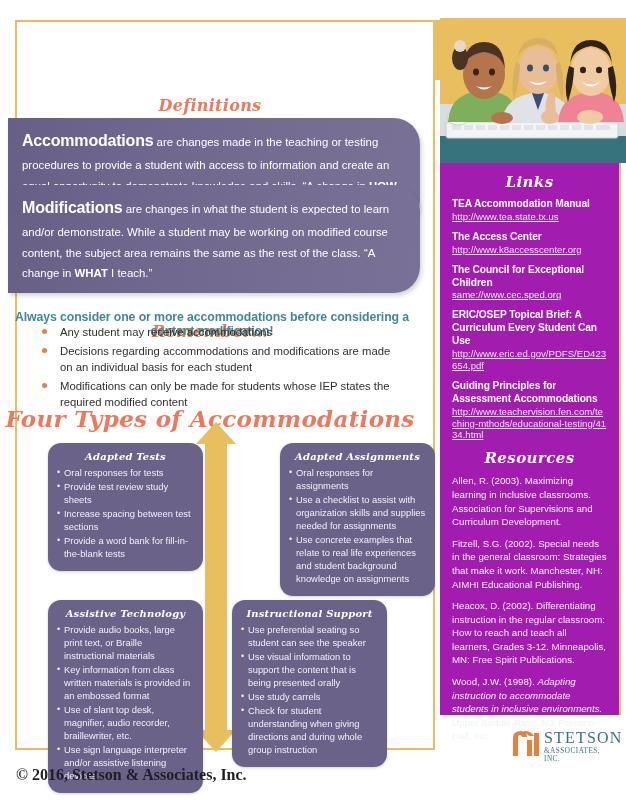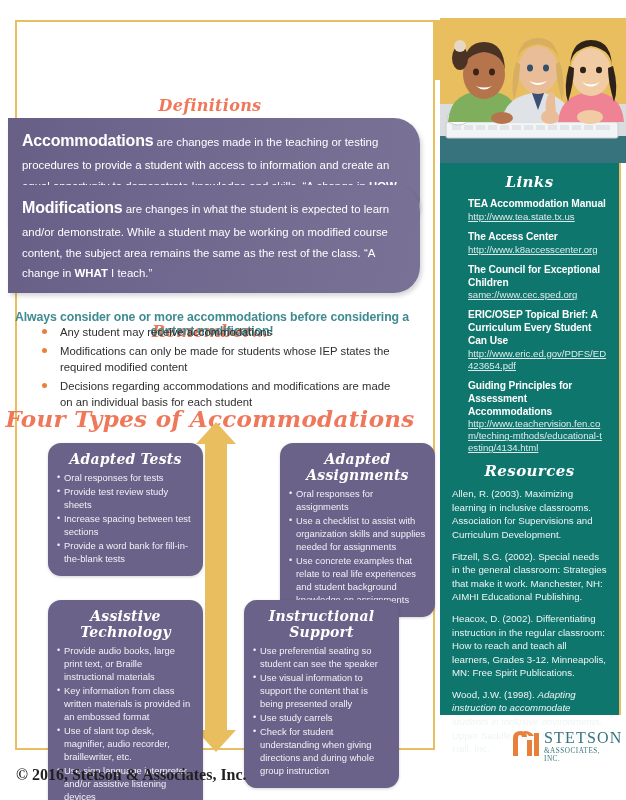--- a/index.html
+++ b/index.html
@@ -114,48 +114,48 @@
 
   
   .box{
     position:absolute;width:155px;
     background:#6a6289;border-radius:13px;
     color:#ffffff;box-sizing:border-box;padding:8px 9px 9px 9px;
     box-shadow:0 1px 3px rgba(0,0,0,0.18);
   }
   .box-title{
     text-align:center;font-family:"DejaVu Serif",serif;font-style:italic;
-    font-weight:bold;font-size:14px;color:#ffffff;margin-bottom:5px;
+    font-weight:bold;font-size:10px;color:#ffffff;margin-bottom:5px;
     letter-spacing:0.2px;
   }
   .box ul{margin:0;padding:0;list-style:none;}
   .box li{
     position:relative;padding-left:7px;
     font-size:9.4px;line-height:1.38;margin-bottom:1px;color:#f2f1f6;
   }
   .box li:before{
     content:"\2022";position:absolute;left:0;top:-1px;font-size:9px;color:#f2f1f6;
   }
   #box-tests{left:48px;top:443px;}
   #box-assign{left:236px;top:443px;margin-left:44px;}
   #box-assist{left:48px;top:600px;}
-  #box-instr{left:244px;top:600px;}
+  #box-instr{left:232px;top:600px;}
 
   
   .sidebar{
     position:absolute;left:440px;top:163px;width:181px;height:552px;
-    background:#0f766e;box-sizing:border-box;padding:6px 12px 8px 12px;
+    background:#a21caf;box-sizing:border-box;padding:6px 12px 8px 12px;
     border-right:2px solid #e9be5e;
   }
   .side-h{
     text-align:center;color:#ffffff;
     font-family:"DejaVu Serif",serif;font-style:italic;font-weight:bold;
     font-size:15px;margin:4px 0 7px 0;letter-spacing:0.4px;
   }
-  .link-item{margin-bottom:8px;margin-left:16px;}
+  .link-item{margin-bottom:8px;}
   .link-name{
     color:#ffffff;font-size:10.2px;line-height:1.26;font-weight:bold;
     font-family:"Liberation Sans Narrow","Liberation Sans",sans-serif;
     letter-spacing:-0.1px;
   }
   .link-url{
     color:#dfe9ea;font-size:9.6px;line-height:1.25;text-decoration:underline;
     word-break:break-all;display:block;
   }
   .res-item{
@@ -261,22 +261,22 @@
 
   <div class="ribbon-tail" id="tail2"></div>
   <div class="ribbon" id="ribbon2">
     <span class="lead">Modifications</span><span> are changes in what the student is expected to learn and/or demonstrate. While a student may be working on modified course content, the subject area remains the same as the rest of the class. “A change in </span><b>WHAT</b><span> I teach.”</span>
   </div>
 
   <div class="script h-remember">Remember…</div>
   <div class="remember-lead">Always consider one or more accommodations before considering a content modification!</div>
   <ul class="remember">
     <li>Any student may receive accommodations</li>
+    <li>Decisions regarding accommodations and modifications are made on an individual basis for each student</li>
     <li>Modifications can only be made for students whose IEP states the required modified content</li>
-    <li>Decisions regarding accommodations and modifications are made on an individual basis for each student</li>
   </ul>
 
   <div class="script h-fourtypes">Four Types of Accommodations</div>
 
   <div class="cross">
     <div class="bar"></div>
     <div class="dia-top"></div>
     <div class="dia-bot"></div>
   </div>
 

